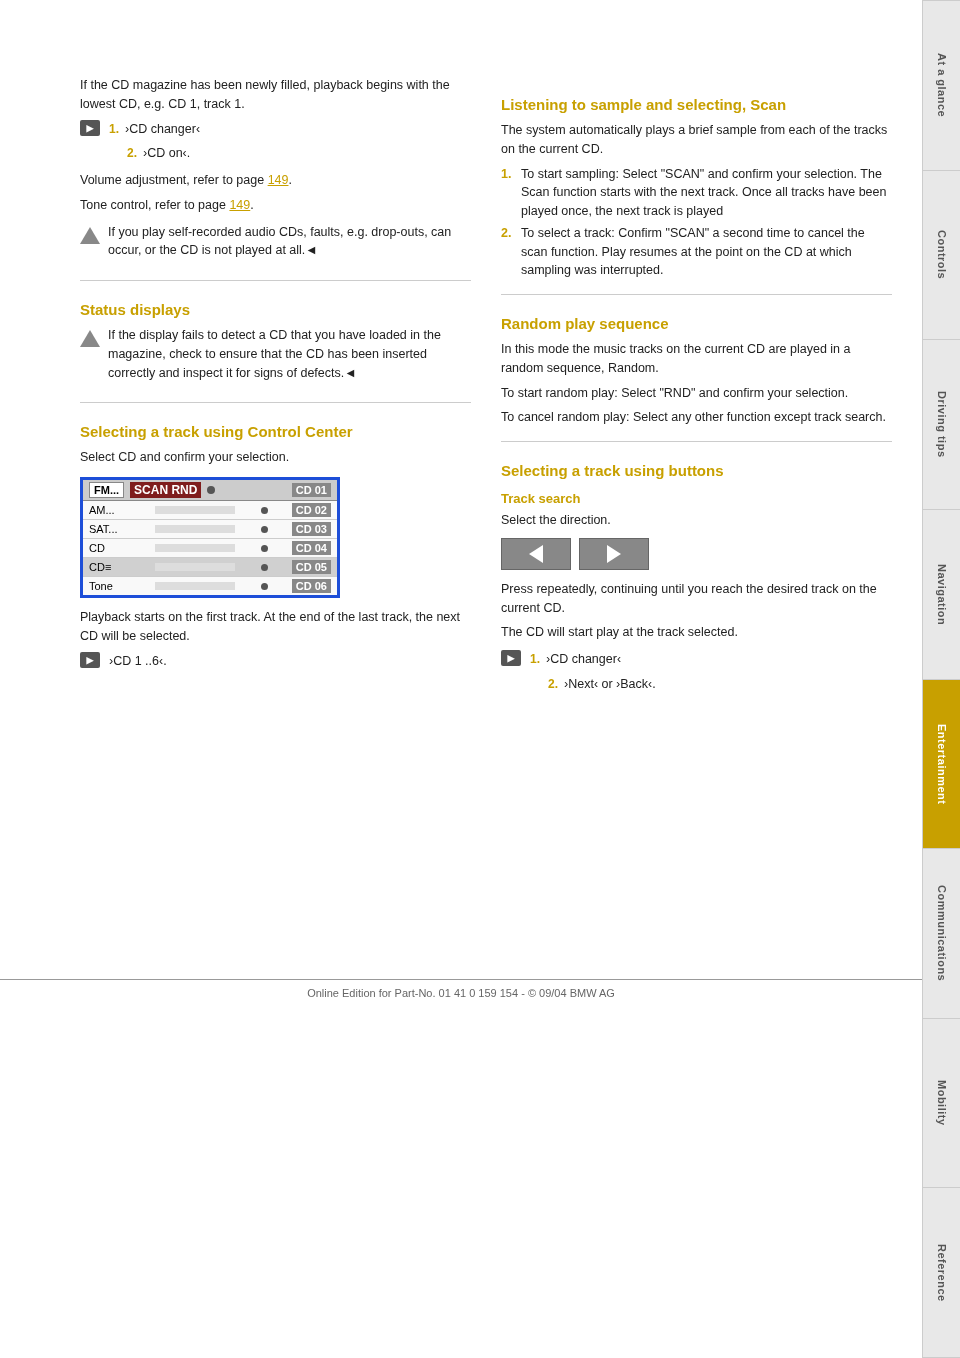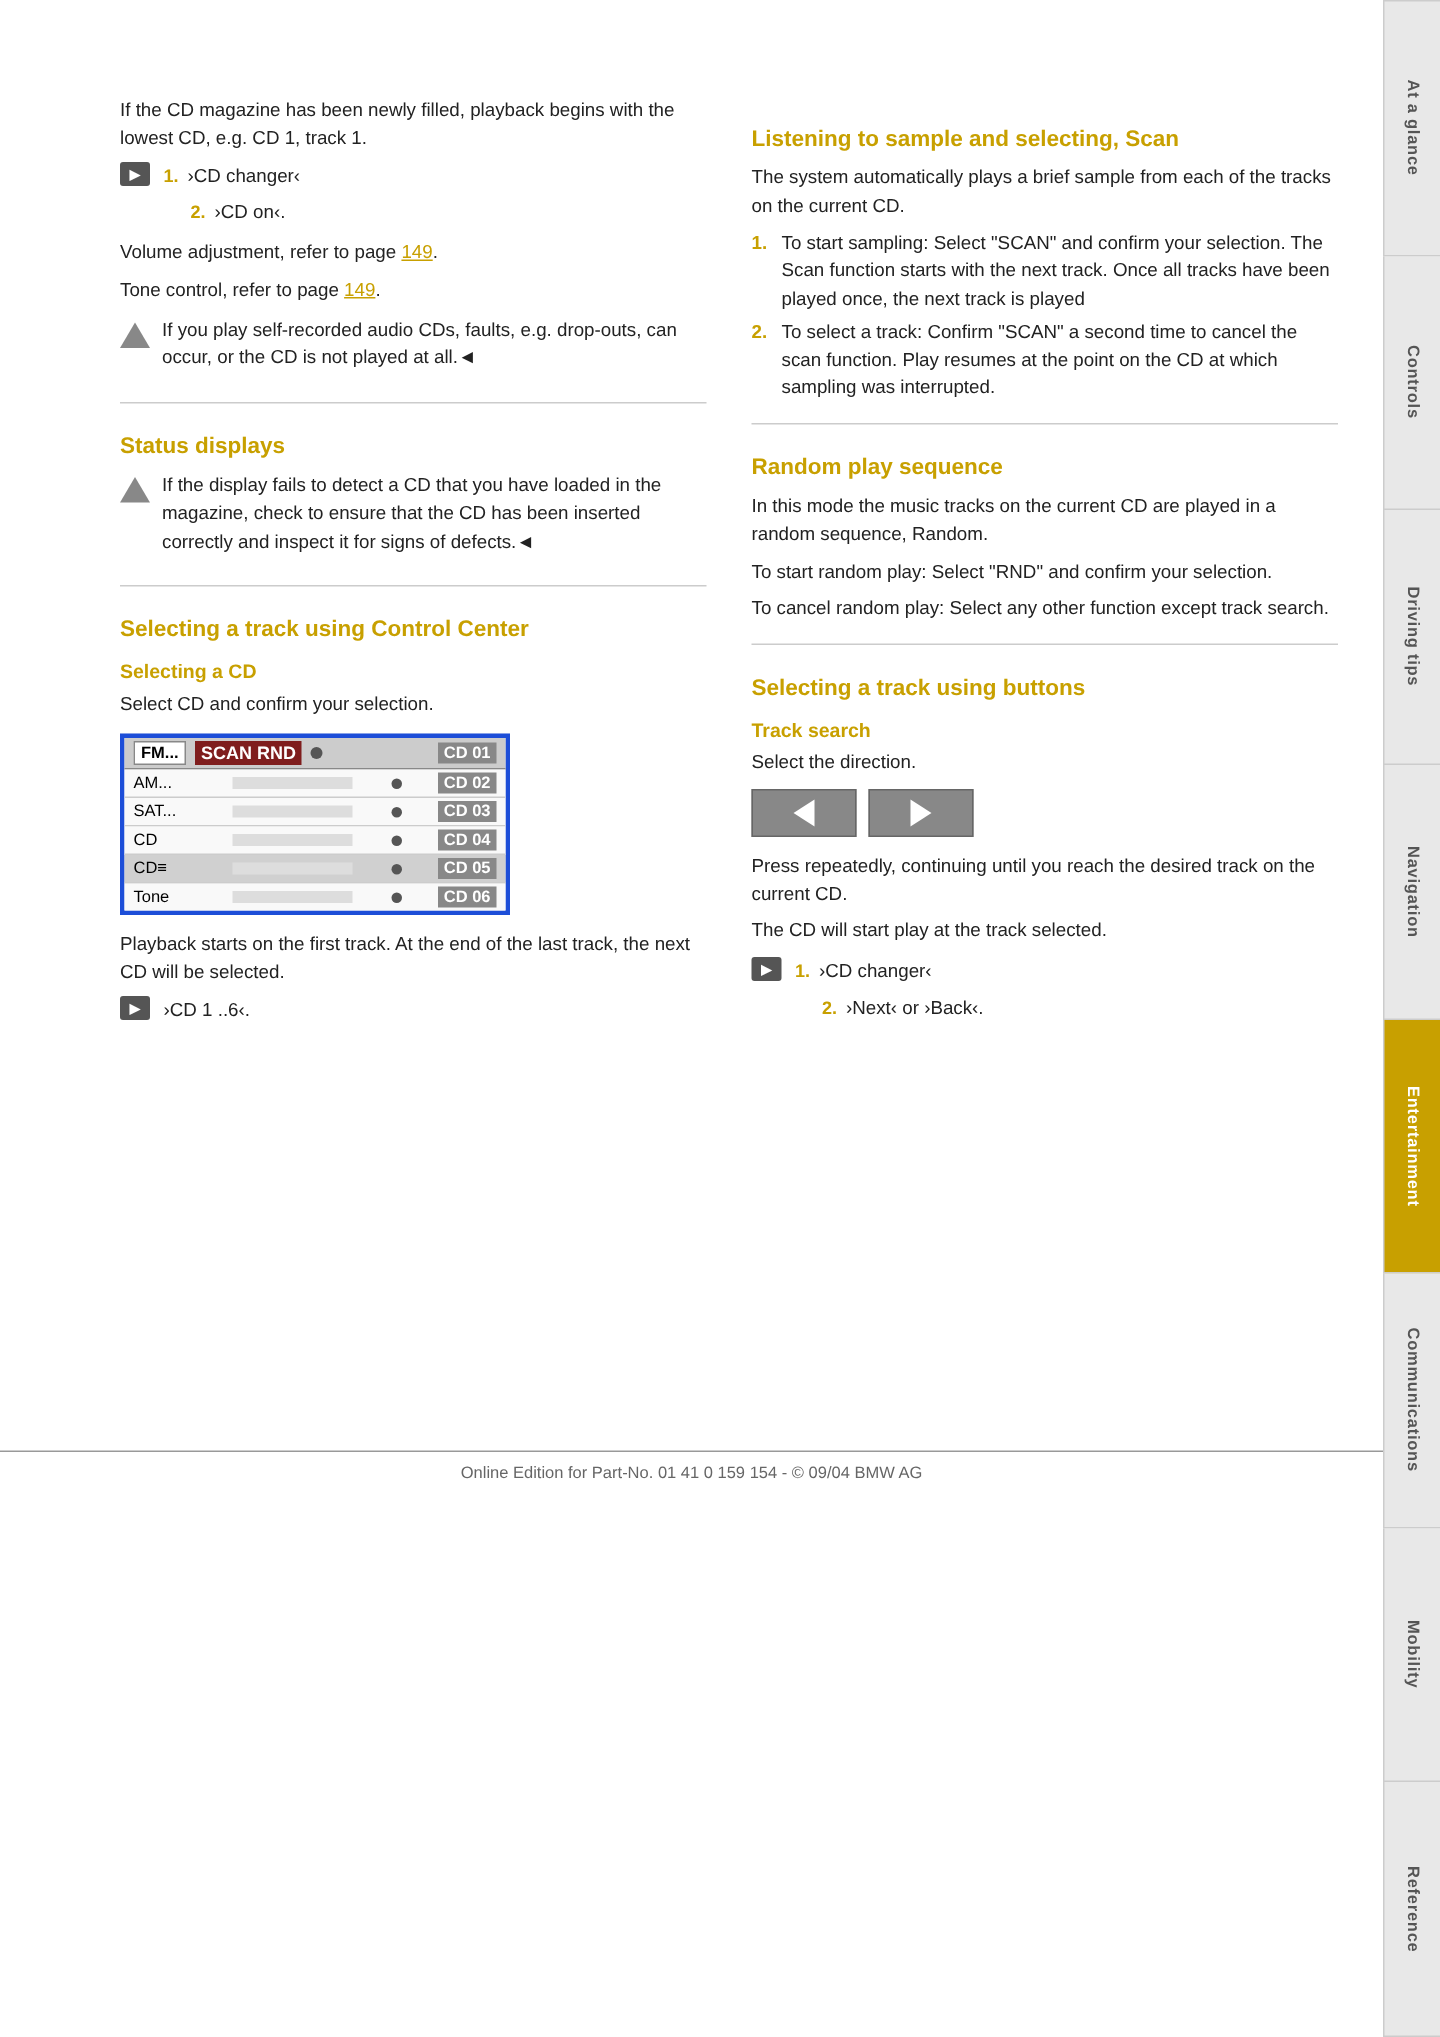--- a/index.html
+++ b/index.html
@@ -45,21 +45,21 @@
       color: #fff;
     }
     .sidebar-tab:first-child {
       border-top: 1px solid #ccc;
     }
 
     
     .main-content {
       position: absolute;
       left: 0;
-      top: 4px;
+      top: 16px;
       width: 922px;
       height: 1014px;
       padding: 60px 30px 40px 80px;
     }
 
     
     .columns {
       display: flex;
       gap: 30px;
       height: 100%;
@@ -310,21 +310,20 @@
         <div style="display:flex;flex-direction:column;align-items:center;flex-shrink:0;margin-top:2px;">
           <div class="note-triangle"></div>
         </div>
         <p class="body-text">If the display fails to detect a CD that you have loaded in the magazine, check to ensure that the CD has been inserted correctly and inspect it for signs of defects.◄</p>
       </div>
 
       <hr class="divider-line">
 
       <h2 class="section-heading">Selecting a track using Control Center</h2>
 
-      <h3 class="sub-heading">Selecting a CD</h3>
       <p class="body-text">Select CD and confirm your selection.</p>
 
       <div class="cd-display">
 
         <div class="cd-display-header">
           <span class="fm">FM...</span>
           <span class="scan-rnd">SCAN RND</span>
           <span class="dot"></span>
           <span class="cd01">CD 01</span>
         </div>

